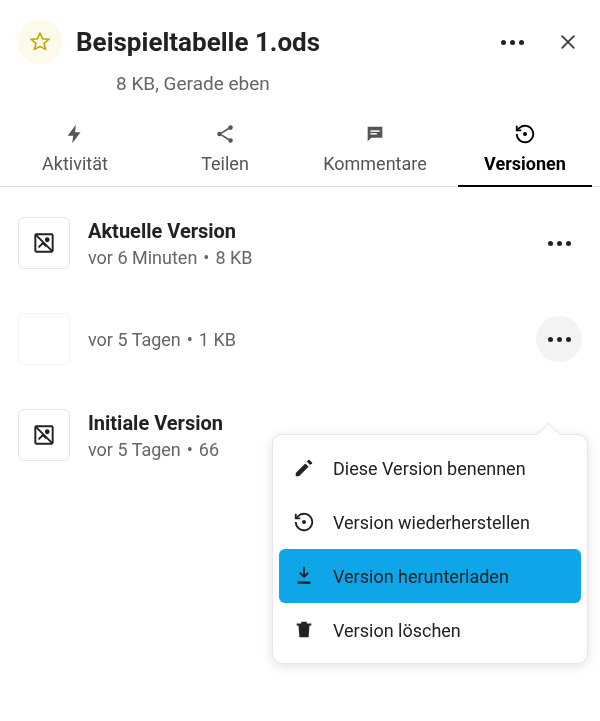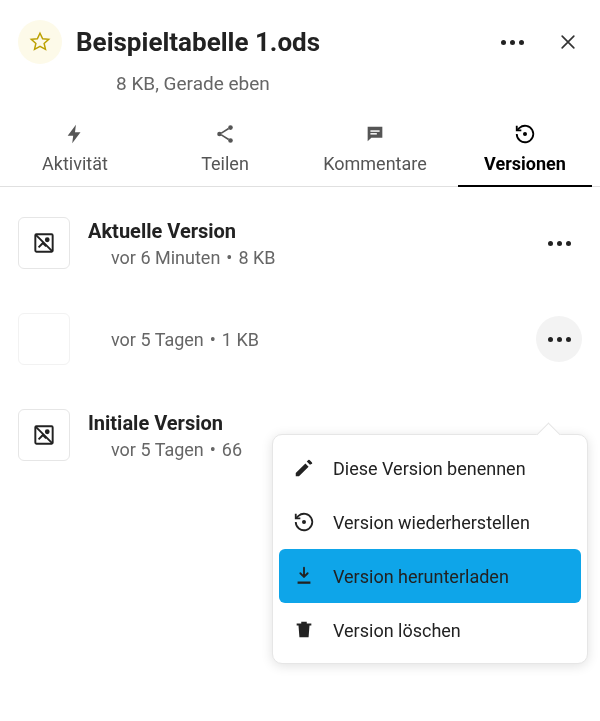--- a/index.html
+++ b/index.html
@@ -106,21 +106,20 @@
     .thumb svg { width: 26px; height: 26px; color: #444; }
     .v-body { flex: 1; min-width: 0; }
     .v-title {
       font-size: 20px;
       font-weight: 700;
       margin-bottom: 4px;
     }
     .v-meta {
       font-size: 18px;
       color: #666;
-      margin-left: 23px;
     }
     .v-dot { margin: 0 6px; }
     .v-actions {
       width: 46px;
       height: 46px;
       display: flex;
       align-items: center;
       justify-content: center;
       cursor: pointer;
       border-radius: 50%;

